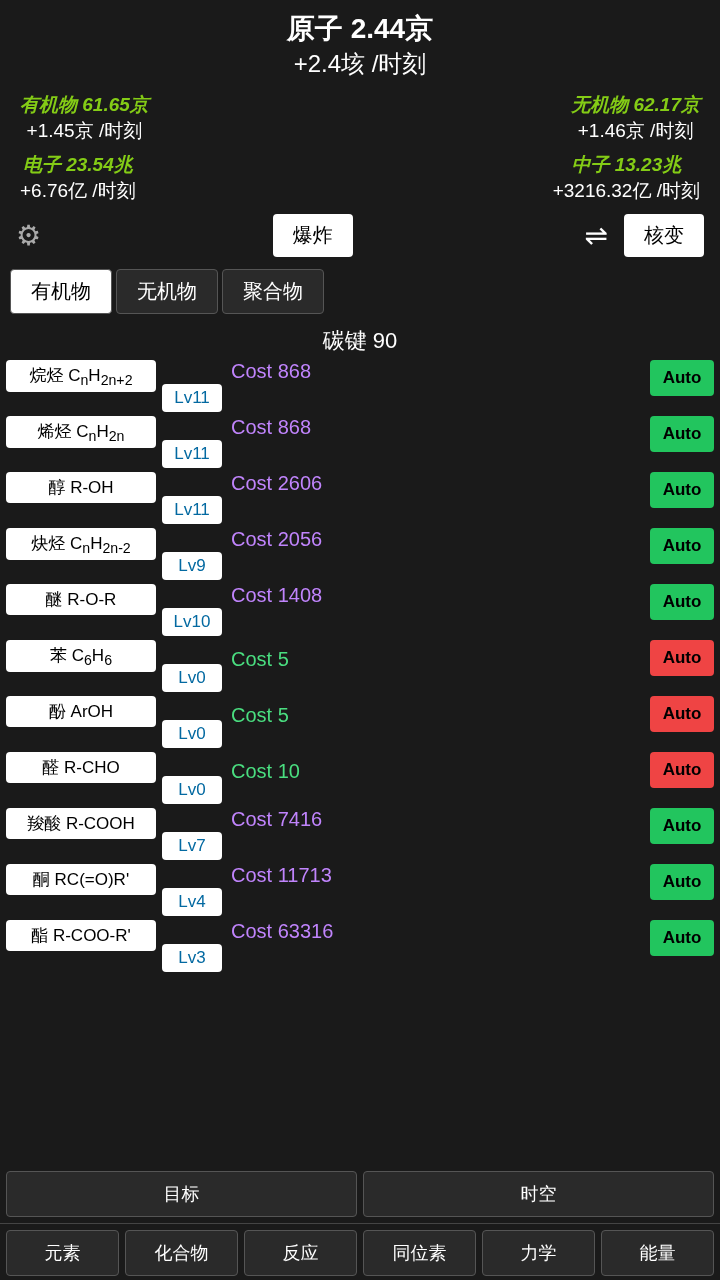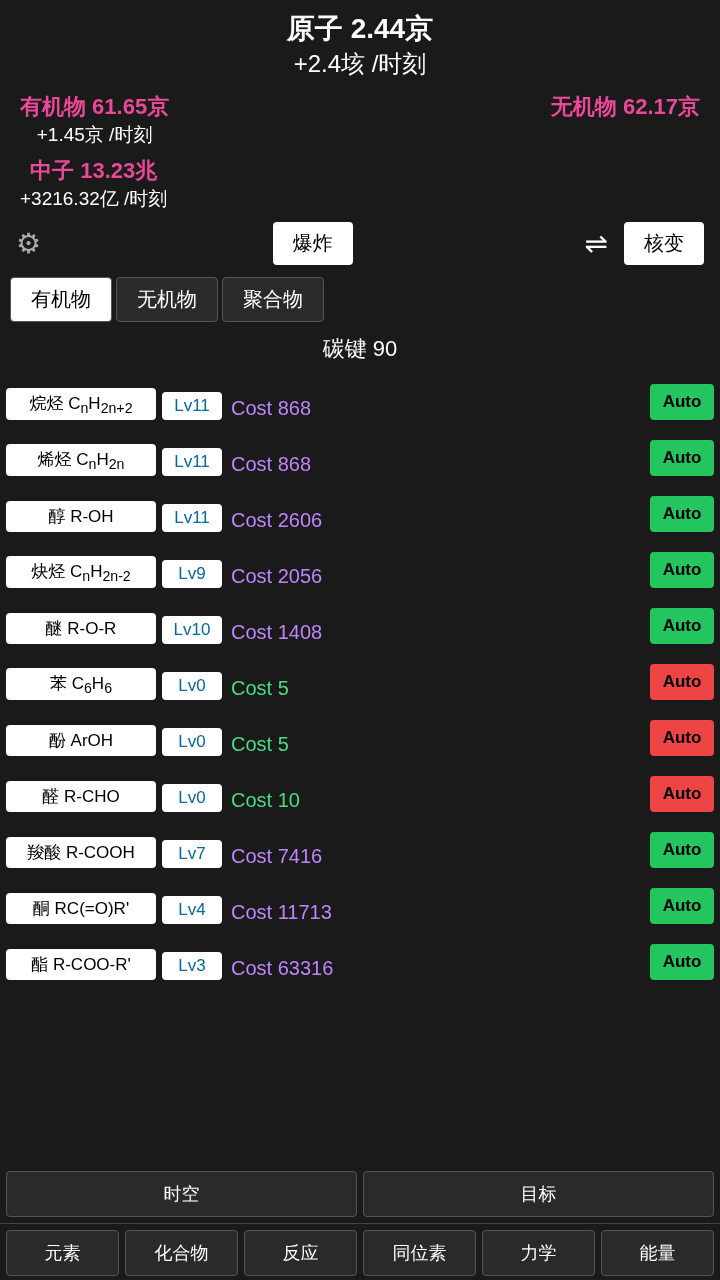--- a/index.html
+++ b/index.html
@@ -29,23 +29,24 @@
     }
     .stats-row {
       display: flex;
       justify-content: space-between;
       padding: 4px 20px;
     }
     .stats-block {
       text-align: center;
     }
     .stats-value {
-      font-size: 22px;
+      font-size: 19px;
       font-weight: bold;
-      color: #ec4899;
+      color: #84cc16;
+      font-style: italic;
     }
     .stats-rate {
       font-size: 19px;
       color: #fff;
     }
 
     
     .controls-row {
       display: flex;
       align-items: center;
@@ -111,21 +112,21 @@
       padding: 6px 0 4px;
       color: #fff;
     }
 
     
     .item-list {
       padding: 0 6px;
     }
     .item-row {
       display: flex;
-      align-items: flex-end;
+      align-items: flex-start;
       margin-bottom: 4px;
       height: 52px;
     }
     .item-name {
       background: #fff;
       color: #000;
       border-radius: 4px;
       padding: 4px 8px;
       font-size: 17px;
       min-width: 150px;
@@ -219,24 +220,29 @@
   <div class="header-rate">+2.4垓 /时刻</div>
 </div>
 
 <div class="stats-row">
   <div class="stats-block">
     <div class="stats-value">有机物 61.65京</div>
     <div class="stats-rate">+1.45京 /时刻</div>
   </div>
   <div class="stats-block">
     <div class="stats-value">无机物 62.17京</div>
+    <div class="stats-rate">+1.46京 /时刻</div>
   </div>
 </div>
 
 <div class="stats-row">
+  <div class="stats-block">
+    <div class="stats-value">电子 23.54兆</div>
+    <div class="stats-rate">+6.76亿 /时刻</div>
+  </div>
   <div class="stats-block">
     <div class="stats-value">中子 13.23兆</div>
     <div class="stats-rate">+3216.32亿 /时刻</div>
   </div>
 </div>
 
 <div class="controls-row">
   <span class="gear-icon">⚙</span>
   <button class="btn-explode">爆炸</button>
   <div class="controls-right">
@@ -330,22 +336,22 @@
     <div class="item-level">Lv3</div>
     <div class="item-cost">Cost 63316</div>
     <button class="item-auto green">Auto</button>
   </div>
 
   <div class="list-spacer"></div>
 </div>
 
 <div class="bottom-nav">
   <div class="bottom-row1">
+    <button class="nav-btn">目标</button>
     <button class="nav-btn">时空</button>
-    <button class="nav-btn">目标</button>
   </div>
   <div class="divider-line"></div>
   <div class="bottom-row2">
     <button class="nav-btn">元素</button>
     <button class="nav-btn">化合物</button>
     <button class="nav-btn">反应</button>
     <button class="nav-btn">同位素</button>
     <button class="nav-btn">力学</button>
     <button class="nav-btn">能量</button>
   </div>

